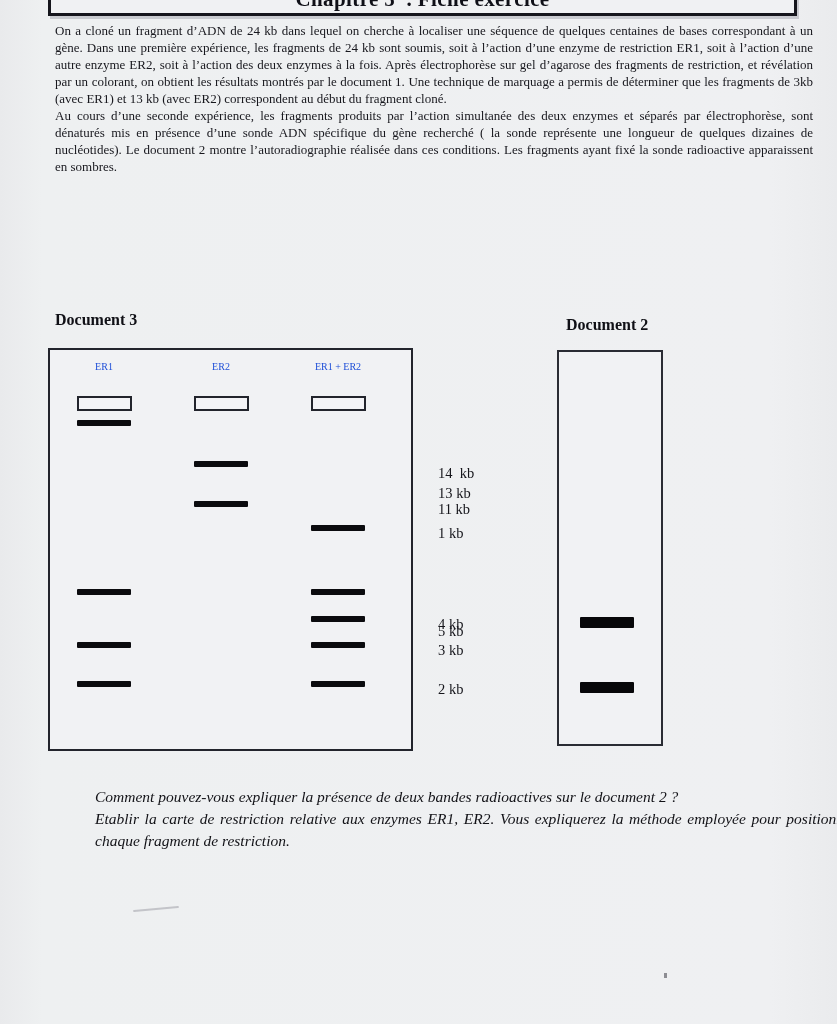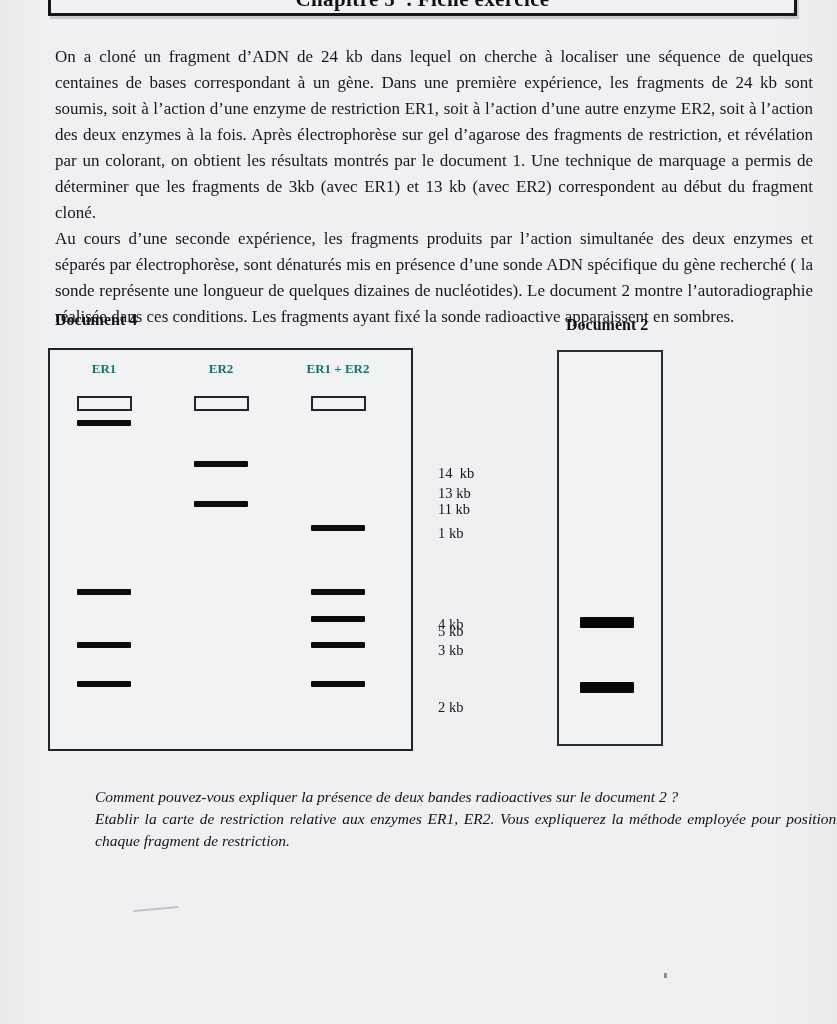--- a/index.html
+++ b/index.html
@@ -32,24 +32,24 @@
     font-size: 21px;
     letter-spacing: 0.4px;
     white-space: pre;
     padding-bottom: 1px;
     color: #101018;
   }
 
   
   .intro {
     position: absolute;
-    left: 55px; top: 44px;
+    left: 55px; top: 22px;
     width: 758px;
-    font-size: 17px;
-    line-height: 26px;
+    font-size: 13px;
+    line-height: 17px;
     text-align: justify;
     color: #17171d;
   }
 
   
   .doc-label {
     position: absolute;
     font-weight: bold;
     font-size: 16px;
     color: #101016;
@@ -70,23 +70,23 @@
     left: 557px; top: 350px;
     width: 106px; height: 396px;
     border: 2px solid #2a2c34;
     background: #f1f2f4;
   }
   .lane-label {
     position: absolute;
     top: 11px;
     width: 130px;
     text-align: center;
-    font-weight: bold;
-    font-size: 13px;
-    color: #0f766e;
+    font-weight: normal;
+    font-size: 10px;
+    color: #1d4ed8;
   }
   .well {
     position: absolute;
     top: 46px;
     width: 55px; height: 15px;
     border: 2px solid #22242c;
     background: #f3f3f6;
   }
   .band {
     position: absolute;
@@ -151,21 +151,21 @@
 
   <div class="title-box">
     <span class="title-text">Chapitre 5  . Fiche exercice</span>
   </div>
 
   <div class="intro">
     <p>On a cloné un fragment d’ADN de 24 kb dans lequel on cherche à localiser une séquence de quelques centaines de bases correspondant à un gène. Dans une première expérience, les fragments de 24 kb sont soumis, soit à l’action d’une enzyme de restriction ER1, soit à l’action d’une autre enzyme ER2, soit à l’action des deux enzymes à la fois. Après électrophorèse sur gel d’agarose des fragments de restriction, et révélation par un colorant, on obtient les résultats montrés par le document 1. Une technique de marquage a permis de déterminer que les fragments de 3kb (avec ER1) et 13 kb (avec ER2) correspondent au début du fragment cloné.</p>
     <p>Au cours d’une seconde expérience, les fragments produits par l’action simultanée des deux enzymes et séparés par électrophorèse, sont dénaturés mis en présence d’une sonde ADN spécifique du gène recherché ( la sonde représente une longueur de quelques dizaines de nucléotides). Le document 2 montre l’autoradiographie réalisée dans ces conditions. Les fragments ayant fixé la sonde radioactive apparaissent en sombres.</p>
   </div>
 
-  <div class="doc-label doc1-label">Document 4</div>
+  <div class="doc-label doc1-label">Document 3</div>
   <div class="doc-label doc2-label">Document 2</div>
 
   <div class="gel1">
       <div class="lane-label" style="left: -11px;">ER1</div>
       <div class="well" style="left: 27px;"></div>
       <div class="band" style="left: 27px; top: 70px;"></div>
       <div class="band" style="left: 27px; top: 239px;"></div>
       <div class="band" style="left: 27px; top: 292px;"></div>
       <div class="band" style="left: 27px; top: 331px;"></div>
       <div class="lane-label" style="left: 106px;">ER2</div>
@@ -182,21 +182,21 @@
     </div>
 
   <div class="markers">
       <div class="marker" style="top: 419px; margin-top: 45px;">14  kb</div>
       <div class="marker" style="top: 484px;">13 kb</div>
       <div class="marker" style="top: 500px;">11 kb</div>
       <div class="marker" style="top: 524px;">1 kb</div>
       <div class="marker" style="top: 588px; margin-top: 34px;">5 kb</div>
       <div class="marker" style="top: 615px;">4 kb</div>
       <div class="marker" style="top: 641px;">3 kb</div>
-      <div class="marker" style="top: 698px; text-align: right;">2 kb</div>
+      <div class="marker" style="top: 680px; text-align: right;">2 kb</div>
     </div>
 
   <div class="gel2">
       <div class="band2" style="top: 265px;"></div>
       <div class="band2" style="top: 330px;"></div>
     </div>
 
   <div class="questions">
     <p>Comment pouvez-vous expliquer la présence de deux bandes radioactives sur le document 2 ?</p>
     <p>Etablir la carte de restriction relative aux enzymes  ER1, ER2. Vous expliquerez la méthode employée pour positionner chaque fragment de restriction.</p>

